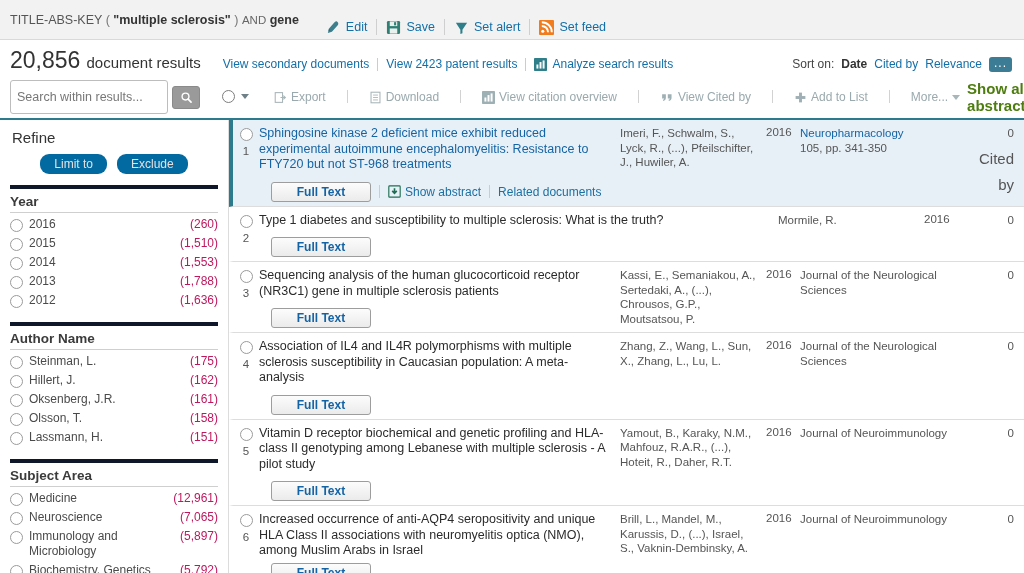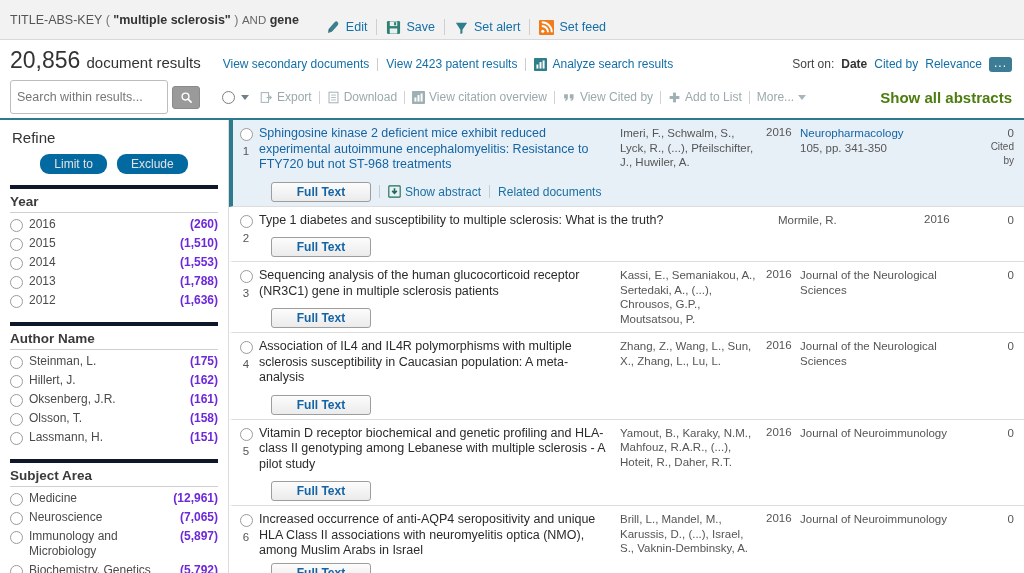--- a/index.html
+++ b/index.html
@@ -156,23 +156,23 @@
   .search-btn {
     width: 26px; height: 21px;
     background: #9a9a9a;
     border: 1px solid #8a8a8a;
     border-radius: 3px;
     display: flex; align-items: center; justify-content: center;
     cursor: pointer;
   }
   .tb-items {
     display: flex;
-    align-items: center;
+    align-items: flex-start;
     margin-left: 22px;
-    gap: 0px;
+    gap: 14px;
   }
   .tb-item {
     display: flex;
     align-items: center;
     gap: 4px;
     padding: 0 7px;
     color: #9aa9ad;
     font-size: 12px;
     white-space: nowrap;
     cursor: default;
@@ -258,21 +258,21 @@
     width: 11px; height: 11px;
     border: 1.3px solid #9b9b9b;
     border-radius: 50%;
     flex: 0 0 11px;
     margin-top: 2px;
     margin-right: 6px;
     cursor: pointer;
     background:#fff;
   }
   .facet-label { flex: 1 1 auto; line-height: 15px; }
-  .facet-count { color: #6d28d9; white-space: nowrap; margin-left: 6px; font-weight: bold; }
+  .facet-count { color: #be185d; white-space: nowrap; margin-left: 6px; }
 
   
   .results {
     flex: 1 1 auto;
     border-left: 1px solid #dcdcdc;
     overflow: hidden;
   }
   .result-row {
     display: flex;
     border-bottom: 1px solid #dddddd;
@@ -365,21 +365,21 @@
   .r-source .src-link { color: #1464a5; cursor: pointer; }
   .r-cited {
     width: 56px;
     flex: 0 0 56px;
     font-size: 11.5px;
     line-height: 14px;
     color: #555;
     text-align: right;
     padding-right: 6px;
   }
-  .cited-sub { font-size: 10px; color: #555; }
+  .cited-sub { font-size: 15px; color: #555; margin-top: 12px; }
 </style>
 </head>
 <body>
 
 <div class="page">
 
   <div class="query-bar">
     <div class="query-text">
       <span class="field">TITLE-ABS-KEY</span>
       <span class="paren">(</span>

